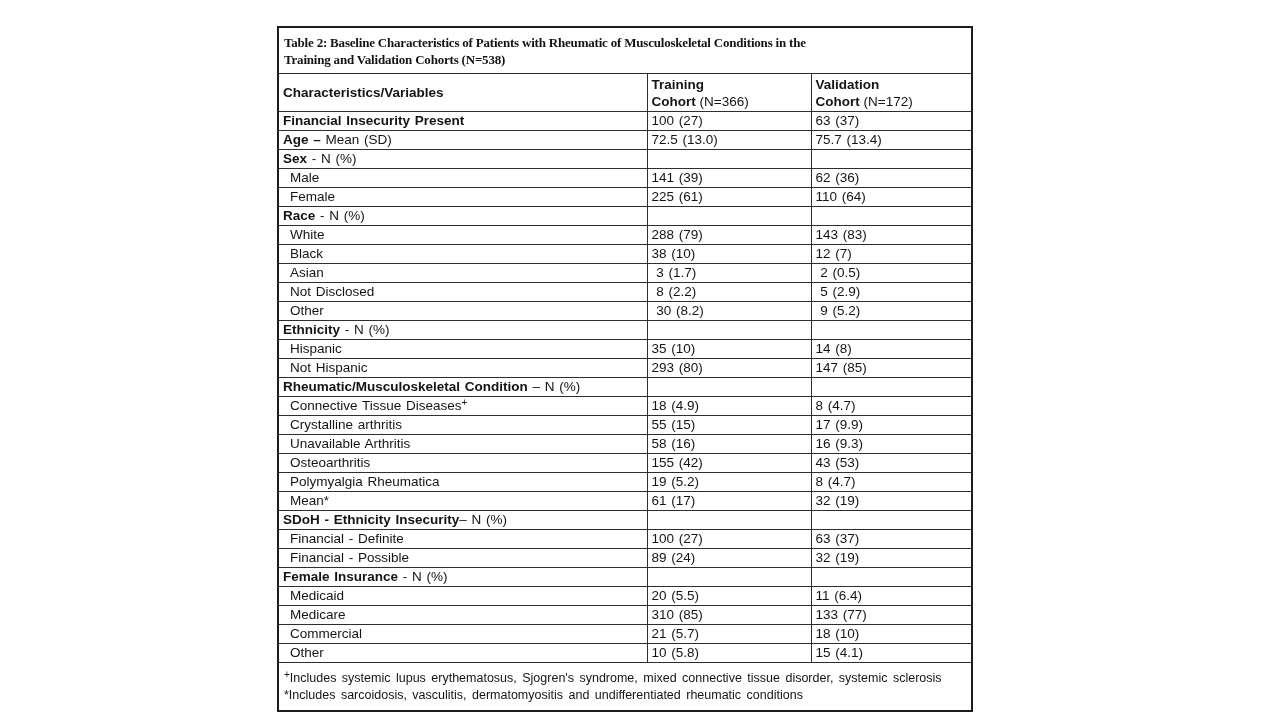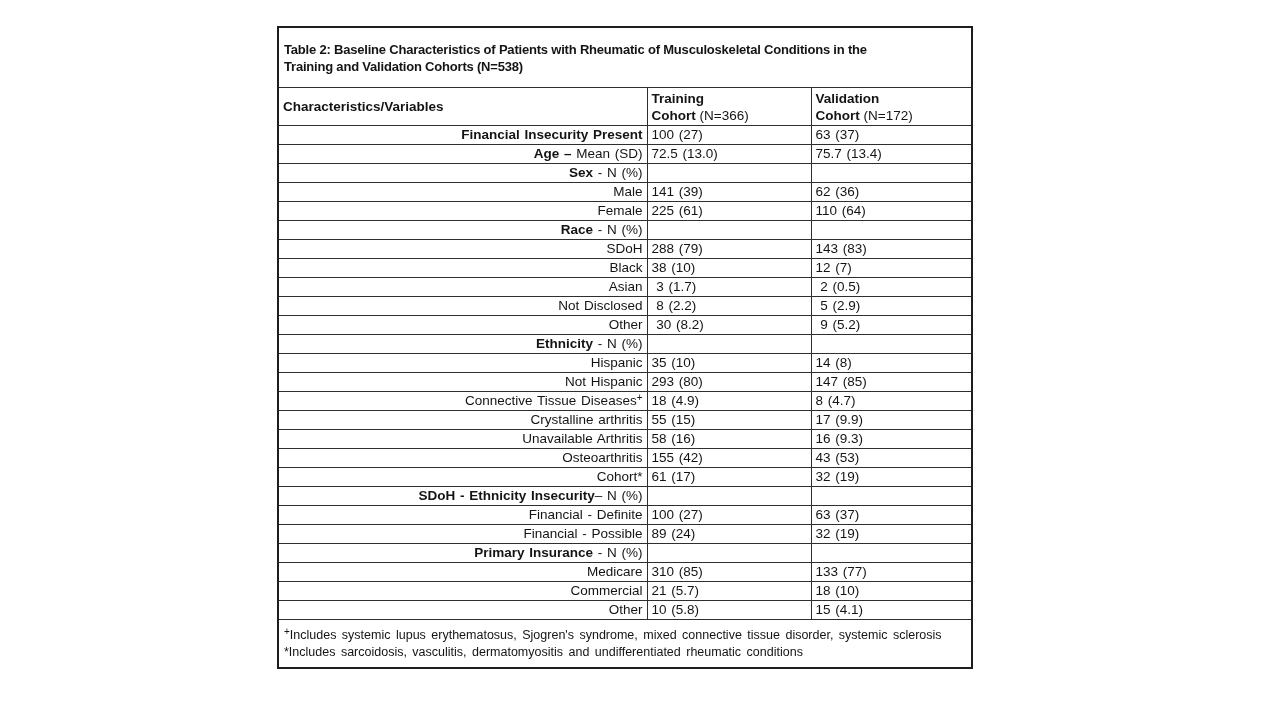--- a/index.html
+++ b/index.html
@@ -7,33 +7,34 @@
     width:1280px;height:720px;background:#ffffff;position:relative;
     font-family:"Liberation Sans","DejaVu Sans",sans-serif;color:#141414;
   }
   .tablewrap{position:absolute;left:277px;top:26px;}
   table.main{
     border-collapse:collapse;table-layout:fixed;width:694px;
     border:2px solid #1d1d1d;
   }
   table.main td{border:1px solid #2e2e2e;vertical-align:middle;overflow:hidden;}
   td.title-cell{
-    height:35px;padding:12px 5px;vertical-align:top;
+    height:35px;padding:5px 5px;vertical-align:top;
     font-weight:bold;font-size:13px;line-height:17px;letter-spacing:-0.2px;
     white-space:nowrap;
+    font-family:Liberation Serif, serif;
   }
   td.hd{
     height:35px;padding:1px 4px;vertical-align:top;
     font-size:13.5px;line-height:17px;
   }
   td.hd b{font-weight:bold;}
   .hl{white-space:pre-wrap;}
   tbody td{height:18px;padding:0 4px;font-size:13.5px;line-height:16px;word-spacing:1px;}
-  td.label{white-space:pre-wrap;text-align:right;}
-  td.label.indent{padding-left:25px;}
+  td.label{white-space:pre-wrap;}
+  td.label.indent{padding-left:11px;}
   td.label b{font-weight:bold;}
   td.val{white-space:pre-wrap;margin-left:19px;}
   sup{font-size:10px;line-height:0;vertical-align:4px;}
   td.footnote-cell{
     height:43px;vertical-align:top;padding:2px 5px;
     font-size:12.5px;line-height:17px;word-spacing:2px;
   }
   .fn-line{white-space:pre-wrap;}
 </style>
 </head>
@@ -92,21 +93,21 @@
           <td class="label indent"><span>Female</span></td>
           <td class="val">225 (61)</td>
           <td class="val">110 (64)</td>
         </tr>
         <tr>
           <td class="label"><b>Race</b><span> - N (%)</span></td>
           <td class="val"></td>
           <td class="val"></td>
         </tr>
         <tr>
-          <td class="label indent"><span>SDoH</span></td>
+          <td class="label indent"><span>White</span></td>
           <td class="val">288 (79)</td>
           <td class="val">143 (83)</td>
         </tr>
         <tr>
           <td class="label indent"><span>Black</span></td>
           <td class="val">38 (10)</td>
           <td class="val">12 (7)</td>
         </tr>
         <tr>
           <td class="label indent"><span>Asian</span></td>
@@ -132,63 +133,78 @@
           <td class="label indent"><span>Hispanic</span></td>
           <td class="val">35 (10)</td>
           <td class="val">14 (8)</td>
         </tr>
         <tr>
           <td class="label indent"><span>Not Hispanic</span></td>
           <td class="val">293 (80)</td>
           <td class="val">147 (85)</td>
         </tr>
         <tr>
+          <td class="label"><b>Rheumatic/Musculoskeletal Condition</b><span> – N (%)</span></td>
+          <td class="val"></td>
+          <td class="val"></td>
+        </tr>
+        <tr>
           <td class="label indent"><span>Connective Tissue Diseases</span><sup>+</sup></td>
           <td class="val">18 (4.9)</td>
           <td class="val">8 (4.7)</td>
         </tr>
         <tr>
           <td class="label indent"><span>Crystalline arthritis</span></td>
           <td class="val">55 (15)</td>
           <td class="val">17 (9.9)</td>
         </tr>
         <tr>
           <td class="label indent"><span>Unavailable Arthritis</span></td>
           <td class="val">58 (16)</td>
           <td class="val">16 (9.3)</td>
         </tr>
         <tr>
           <td class="label indent"><span>Osteoarthritis</span></td>
           <td class="val">155 (42)</td>
           <td class="val">43 (53)</td>
         </tr>
         <tr>
-          <td class="label indent"><span>Cohort*</span></td>
+          <td class="label indent"><span>Polymyalgia Rheumatica</span></td>
+          <td class="val">19 (5.2)</td>
+          <td class="val">8 (4.7)</td>
+        </tr>
+        <tr>
+          <td class="label indent"><span>Mean*</span></td>
           <td class="val">61 (17)</td>
           <td class="val">32 (19)</td>
         </tr>
         <tr>
           <td class="label"><b>SDoH - Ethnicity Insecurity</b><span>– N (%)</span></td>
           <td class="val"></td>
           <td class="val"></td>
         </tr>
         <tr>
           <td class="label indent"><span>Financial - Definite</span></td>
           <td class="val">100 (27)</td>
           <td class="val">63 (37)</td>
         </tr>
         <tr>
           <td class="label indent"><span>Financial - Possible</span></td>
           <td class="val">89 (24)</td>
           <td class="val">32 (19)</td>
         </tr>
         <tr>
-          <td class="label"><b>Primary Insurance</b><span> - N (%)</span></td>
-          <td class="val"></td>
-          <td class="val"></td>
+          <td class="label"><b>Female Insurance</b><span> - N (%)</span></td>
+          <td class="val"></td>
+          <td class="val"></td>
+        </tr>
+        <tr>
+          <td class="label indent"><span>Medicaid</span></td>
+          <td class="val">20 (5.5)</td>
+          <td class="val">11 (6.4)</td>
         </tr>
         <tr>
           <td class="label indent"><span>Medicare</span></td>
           <td class="val">310 (85)</td>
           <td class="val">133 (77)</td>
         </tr>
         <tr>
           <td class="label indent"><span>Commercial</span></td>
           <td class="val">21 (5.7)</td>
           <td class="val">18 (10)</td>

